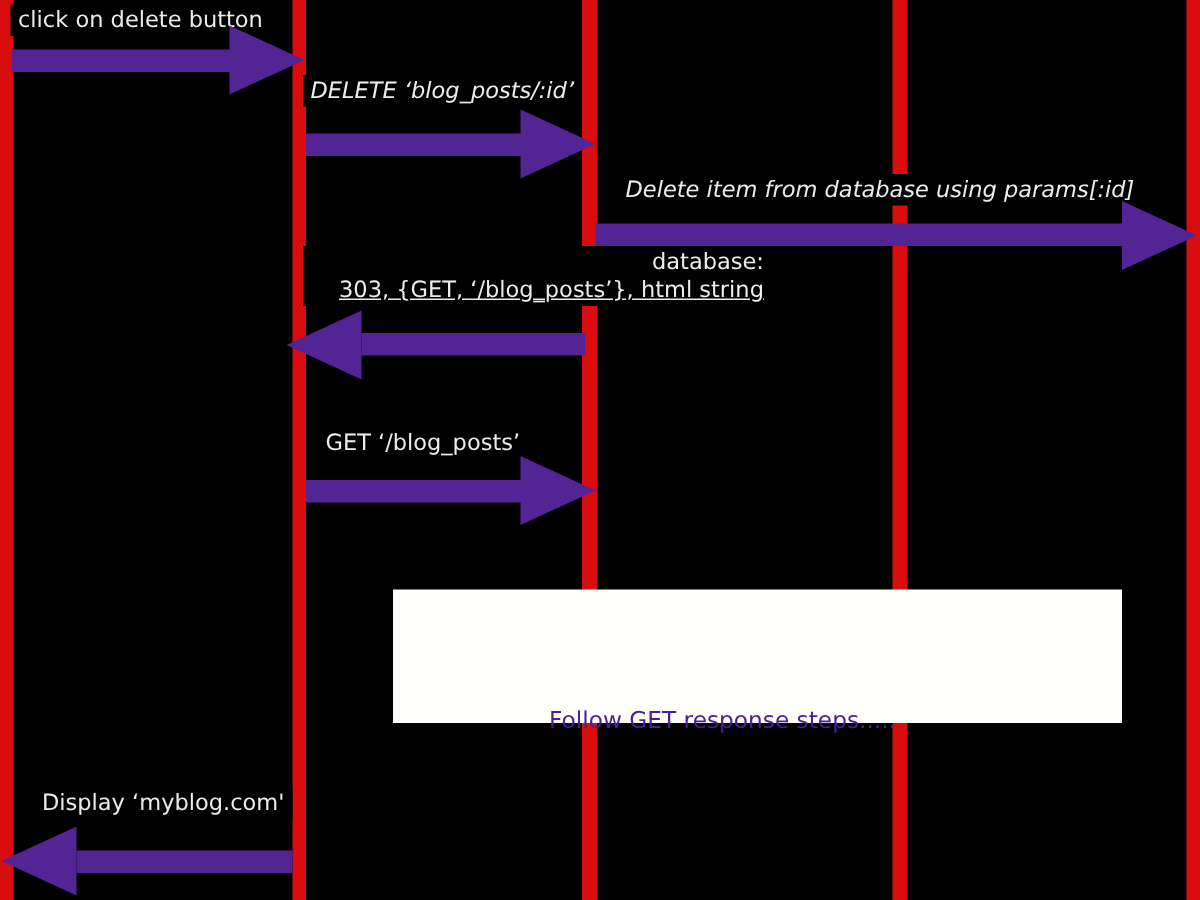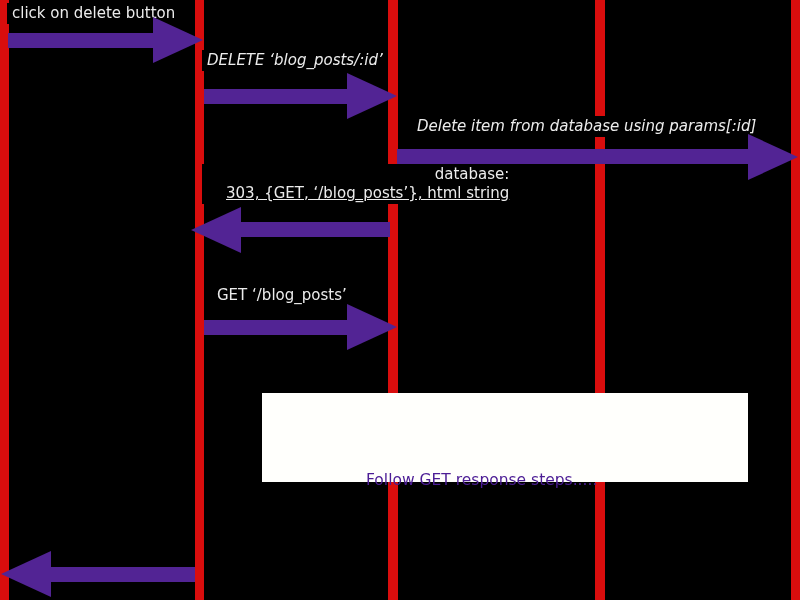--- a/index.html
+++ b/index.html
@@ -88,16 +88,17 @@
   <div class="arrow-head head-left head-4"></div>
 
   <div class="msg-label lbl-5">GET  ‘/blog_posts’</div>
   <div class="arrow-bar bar-5"></div>
   <div class="arrow-head head-right head-5"></div>
 
   <div class="note-box">
     <div class="note-text">Follow GET response steps.....</div>
   </div>
 
+  <div class="msg-label lbl-6">Display ‘myblog.com'</div>
   <div class="arrow-bar bar-6"></div>
   <div class="arrow-head head-left head-6"></div>
 
 </div>
 
 </body></html>

